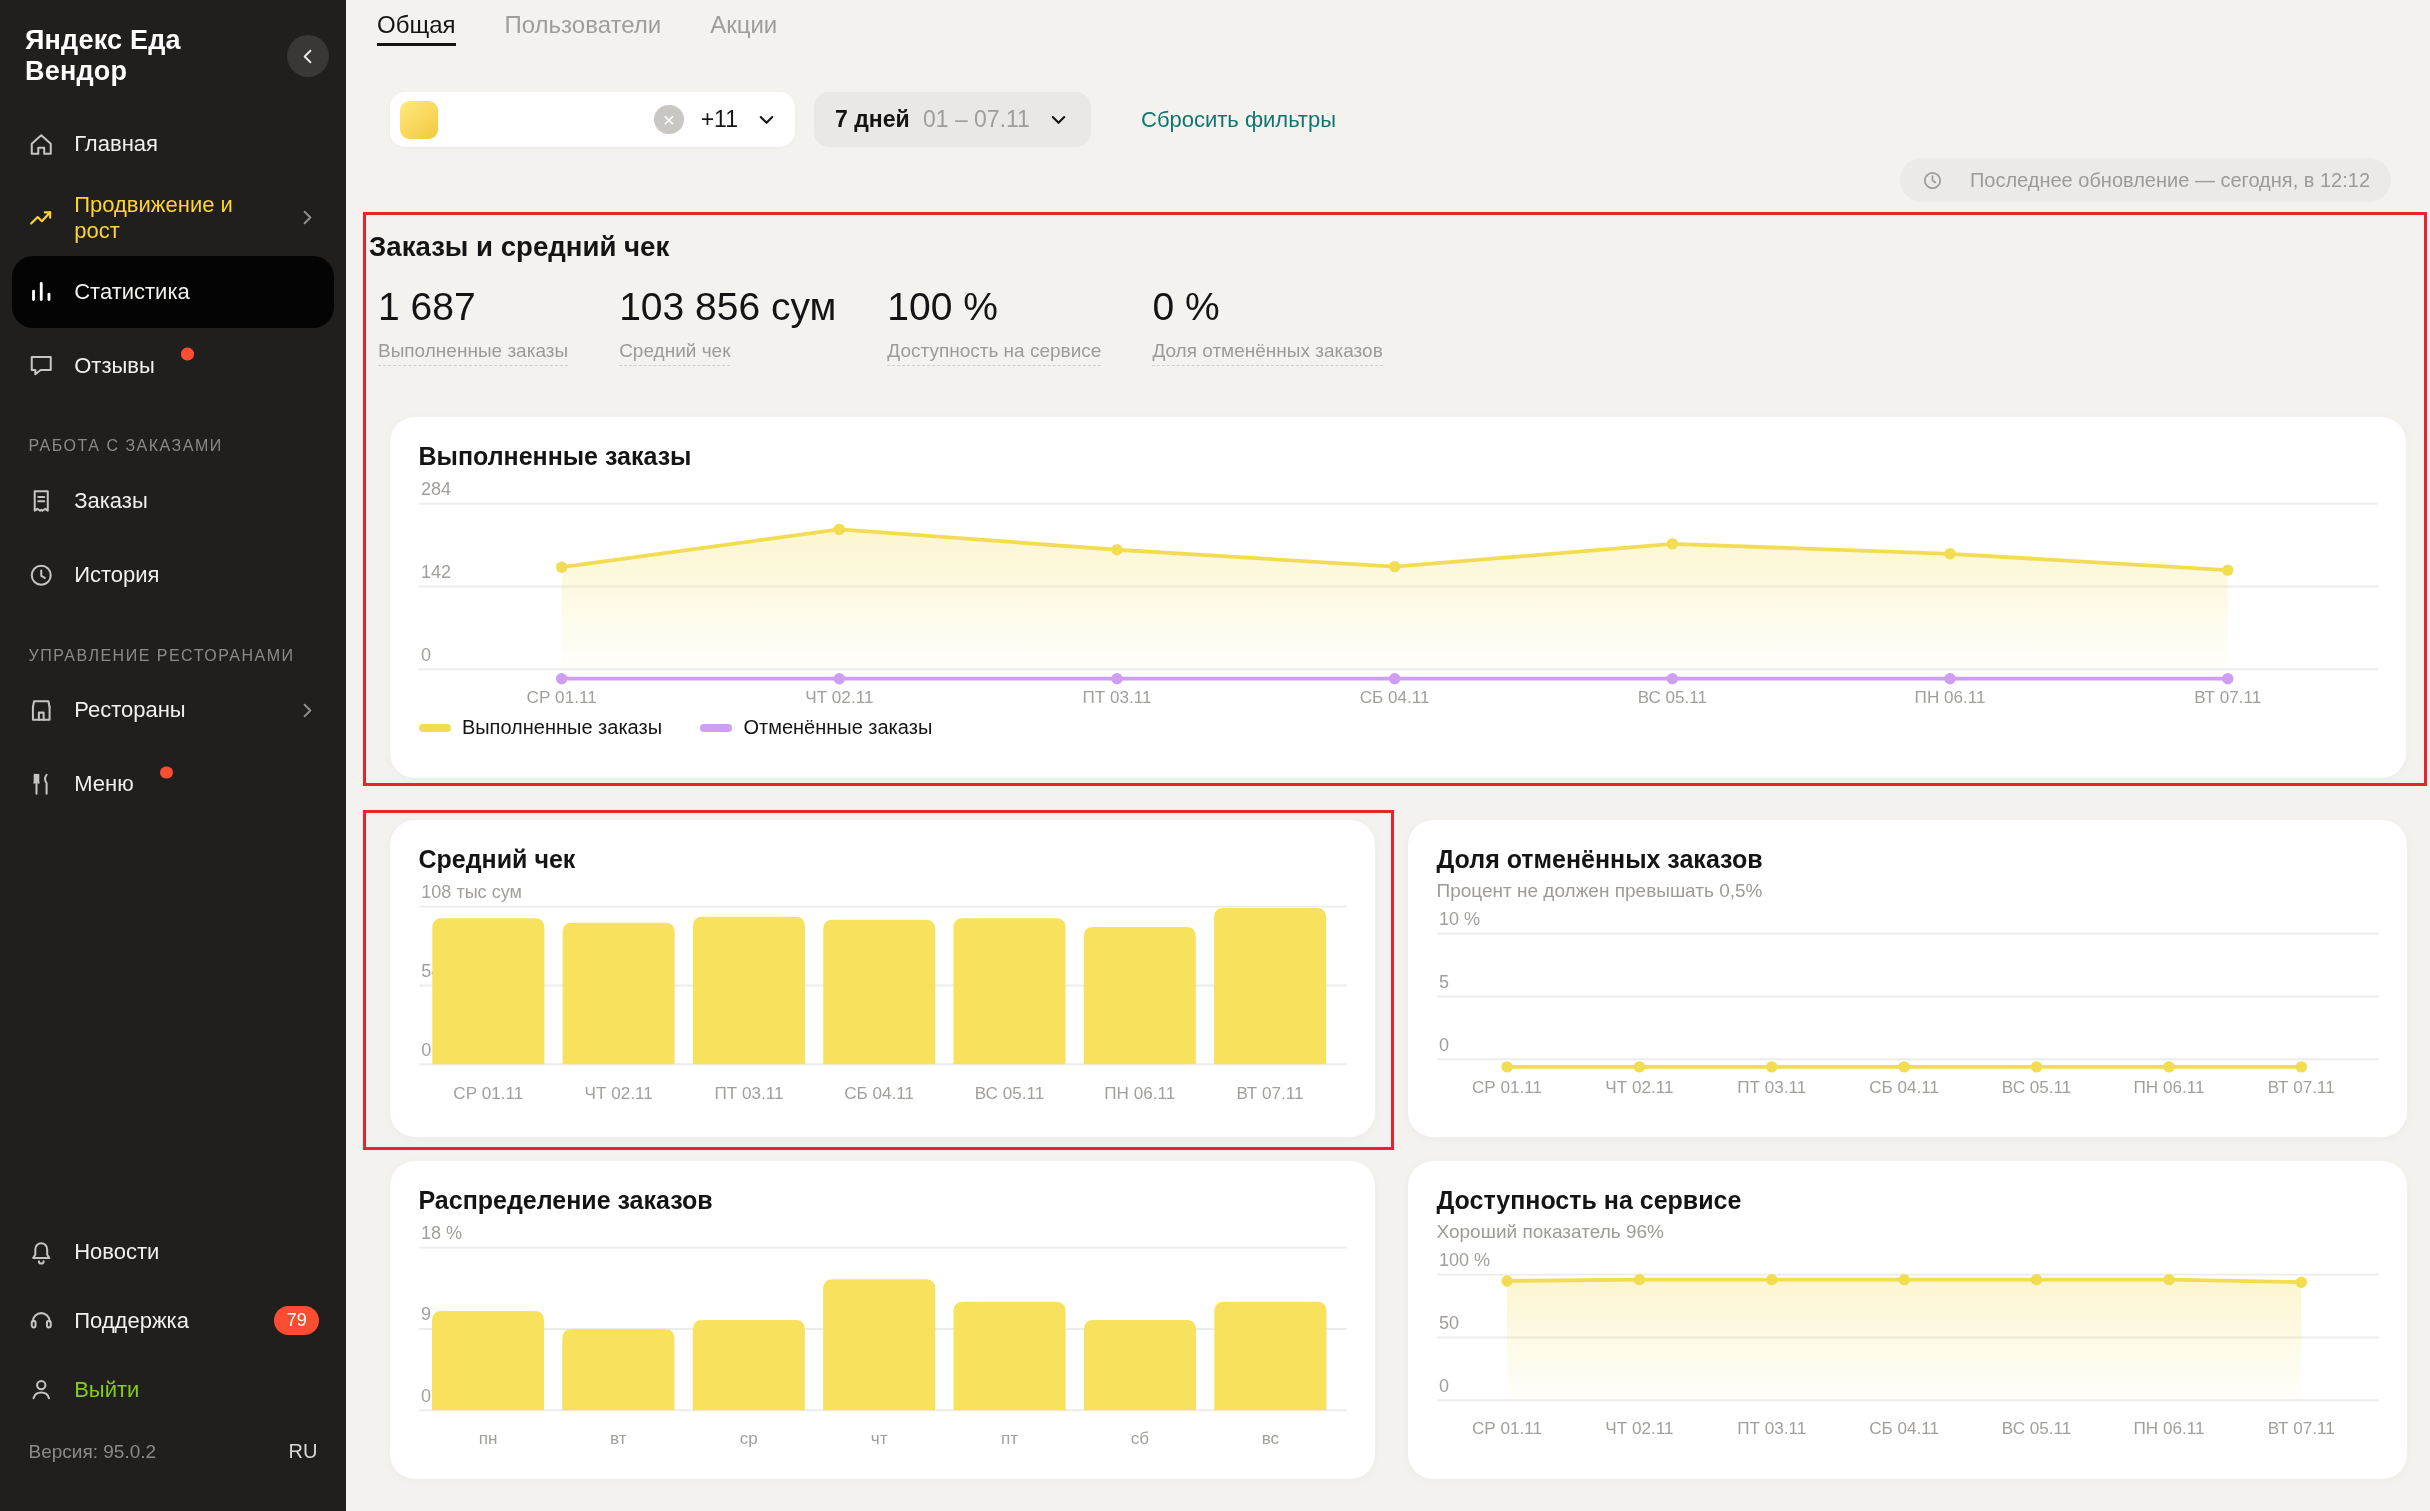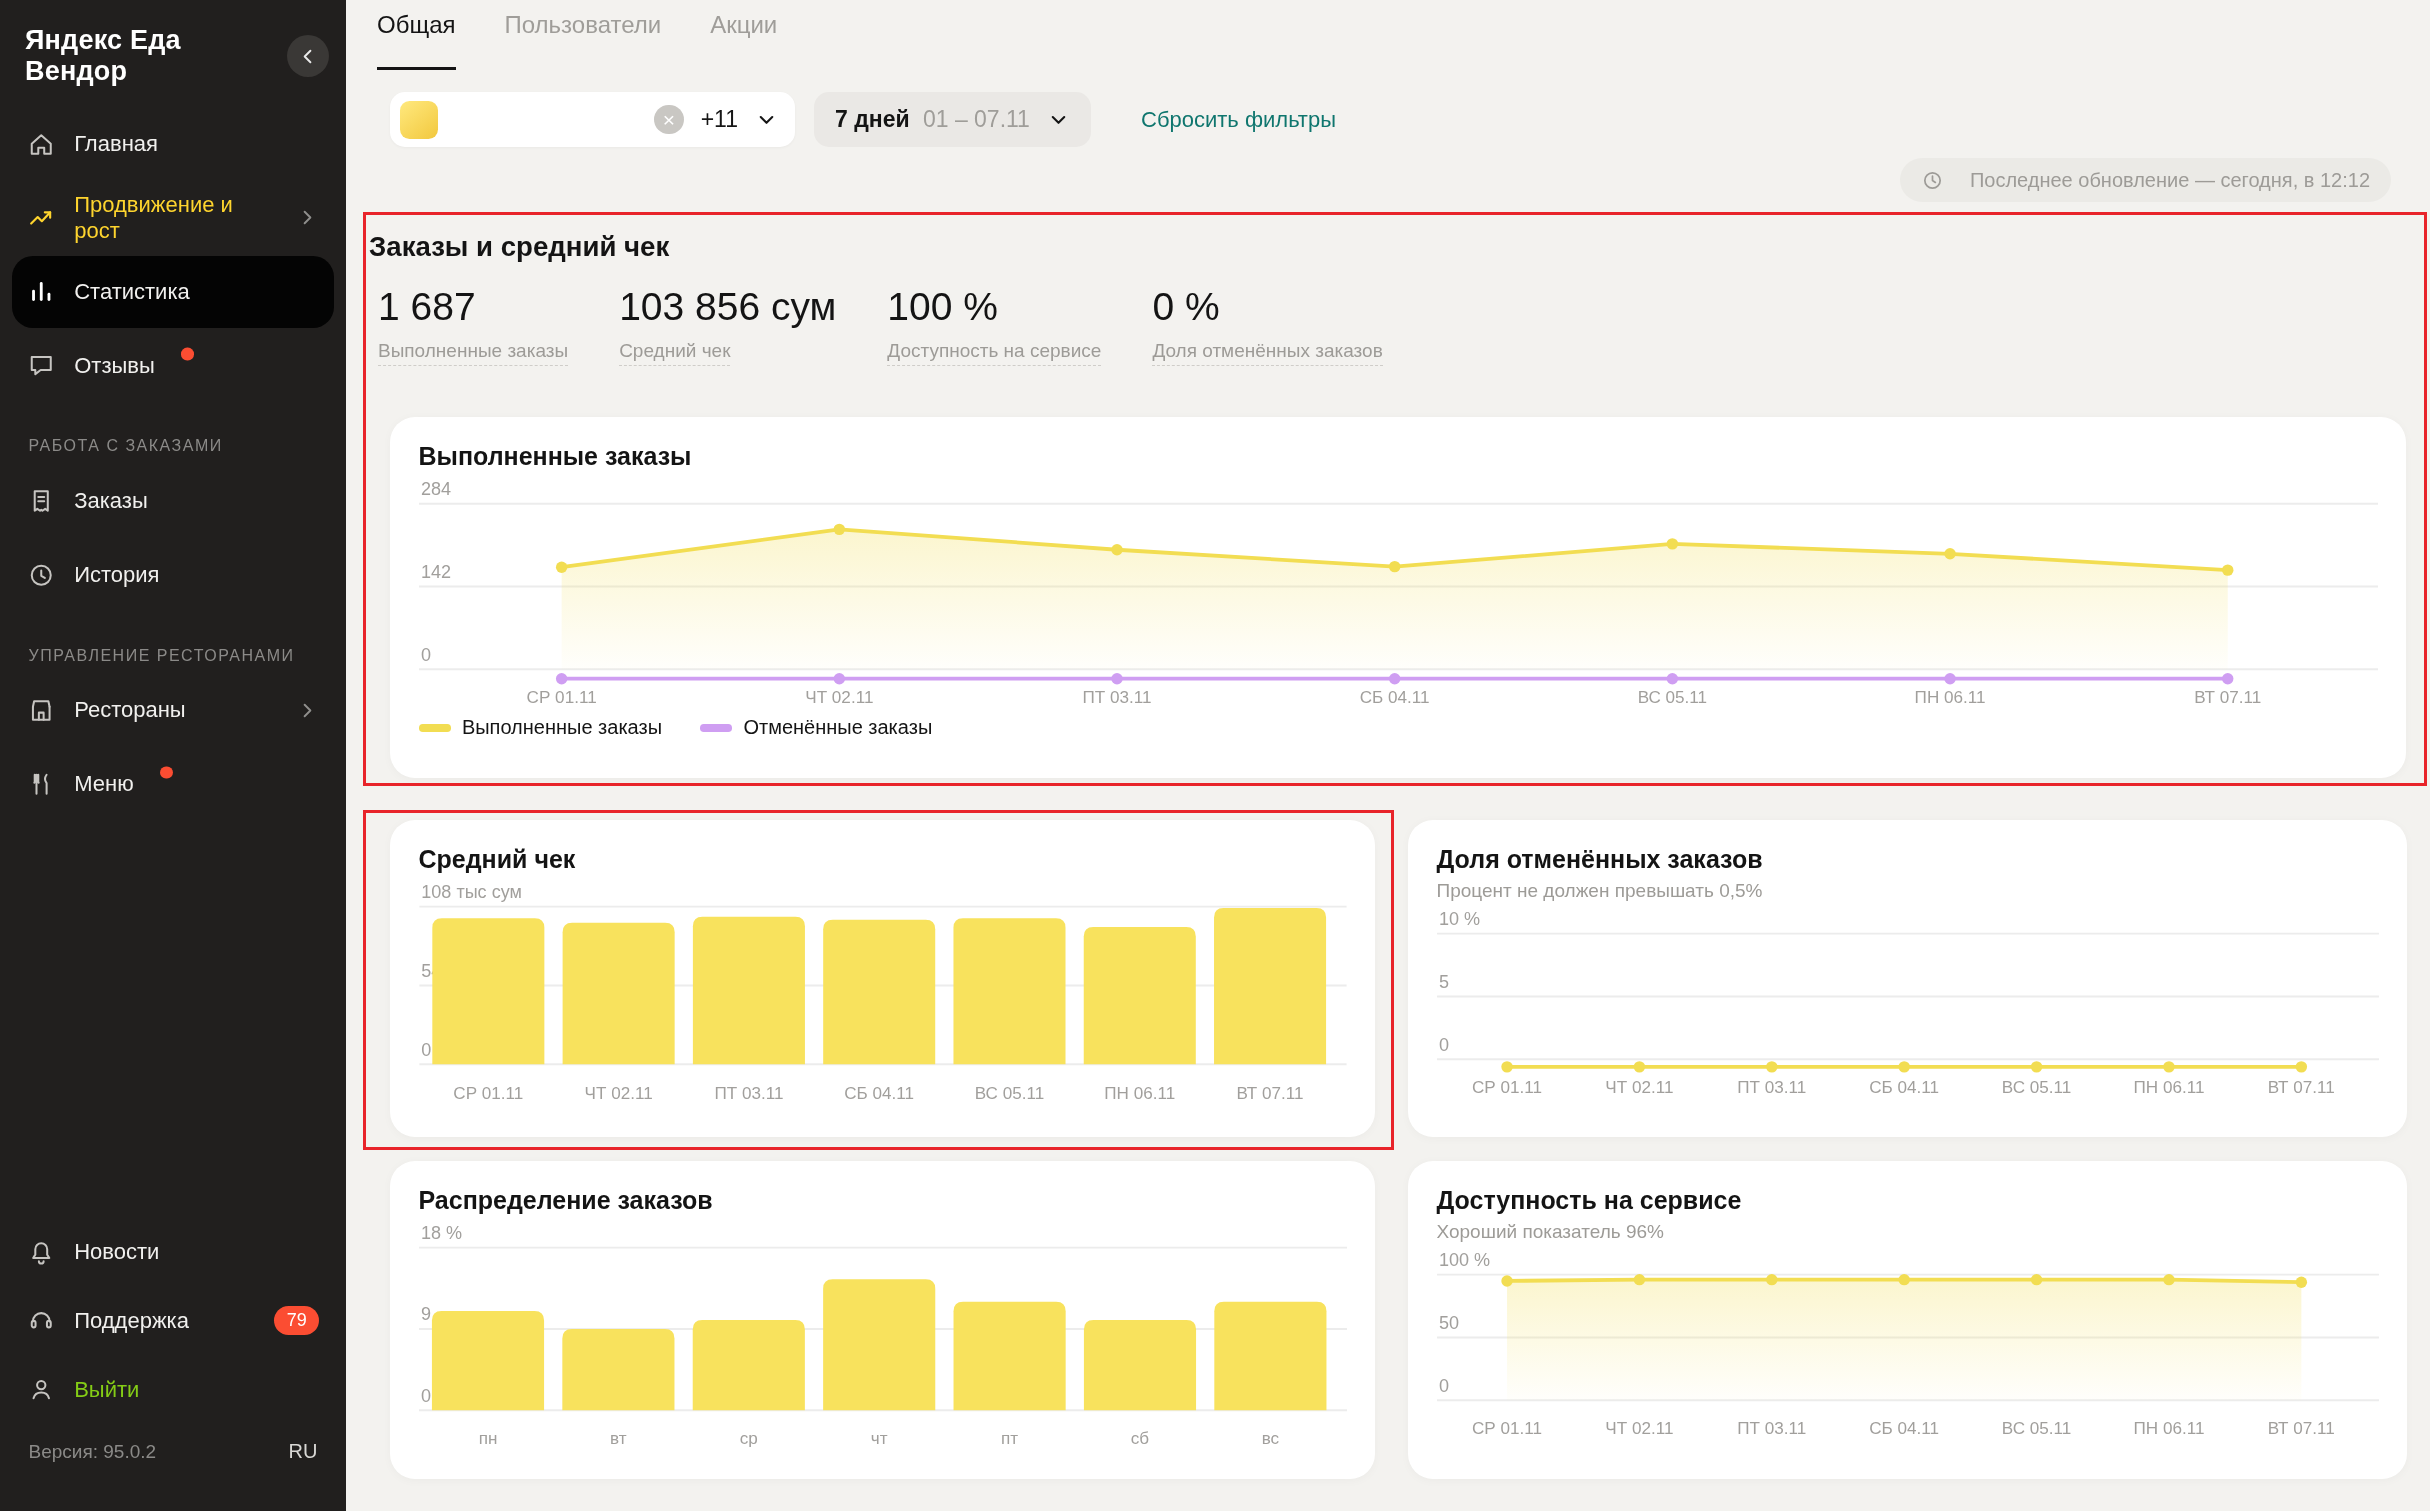--- a/index.html
+++ b/index.html
@@ -33,21 +33,21 @@
   .sb-bottom .sb-item { height:67px; }
   .logout-label { color:#84cc16; }
   .version-row { display:flex; justify-content:space-between; align-items:center; padding:15px 28.5px 25px; }
   .version-label { color:#8b8a88; font-size:19px; }
   .lang-label { color:#d8d7d4; font-size:20px; }
 
   
   .main { position:absolute; left:346px; top:0; right:0; bottom:0; }
 
   .tabs { position:absolute; left:31px; top:11.4px; display:flex; gap:49px; font-size:24px; }
-  .tab { color:#9f9d99; padding-bottom:28px; cursor:pointer; }
+  .tab { color:#9f9d99; padding-bottom:4px; cursor:pointer; }
   .tab.active { color:#141414; border-bottom:3.8px solid #141414; }
 
   .select-pill { position:absolute; left:44px; top:92px; width:405px; height:55px; background:#ffffff;
                  border-radius:15px; display:flex; align-items:center; gap:17px; padding:0 17px 0 9.5px;
                  box-shadow:0 1px 2.9px rgba(0,0,0,.04); }
   .logo-chip { width:38px; height:38px; border-radius:9.5px; background:linear-gradient(140deg,#ffe97e,#f2c83e); flex:0 0 auto; }
   .clear-btn { margin-left:auto; width:29.5px; height:29.5px; border-radius:50%; background:#c9c7c3; color:#fff;
                font-size:21px; line-height:1; display:flex; align-items:center; justify-content:center; border:none; cursor:pointer; }
   .more-count { font-size:23px; color:#161616; }
   .select-chevron { color:#161616; cursor:pointer; }

